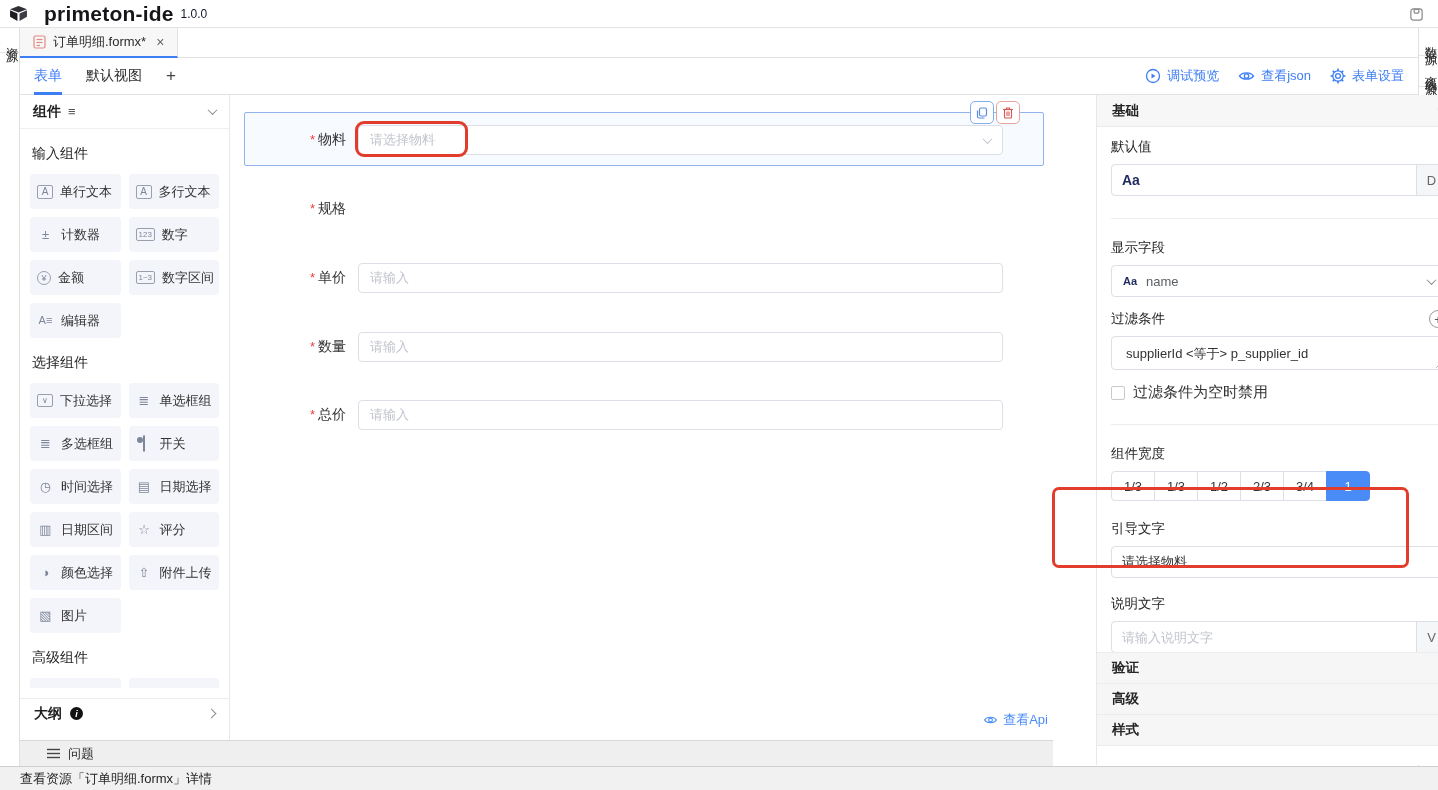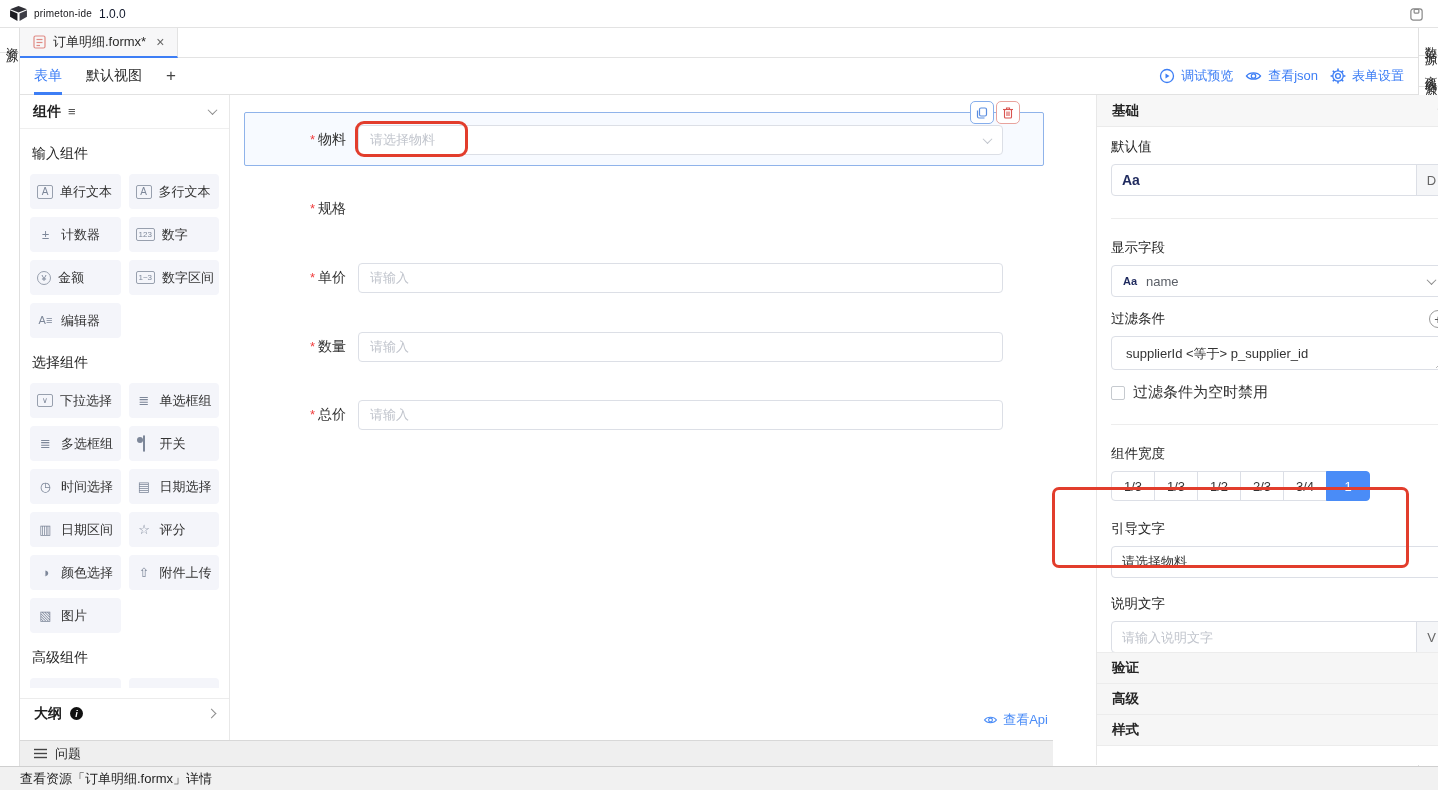--- a/index.html
+++ b/index.html
@@ -3,21 +3,21 @@
 <meta charset="utf-8">
 <style>
   * { margin:0; padding:0; box-sizing:border-box; }
   html,body { background:#dedede; }
   .app{ position:relative; width:1438px; height:790px; background:#fff; overflow:hidden;
         font-family:"Liberation Sans","DejaVu Sans",sans-serif; color:#333; font-size:13px;}
 
   
   .topbar{position:absolute;left:0;top:0;width:1438px;height:28px;background:#fff;
           border-bottom:1px solid #e3e3e3;display:flex;align-items:center;padding-left:9px;}
-  .app-title{font-weight:normal;font-size:10px;color:#16161a;margin-left:6px;letter-spacing:.2px;}
+  .app-title{font-weight:bold;font-size:21px;color:#16161a;margin-left:16px;letter-spacing:.2px;}
   .app-version{font-size:12px;color:#0f172a;margin-left:7px;}
   .save-btn{position:absolute;right:13px;top:5px;width:18px;height:18px;display:flex;align-items:center;justify-content:center;}
 
   
   .rail{position:absolute;top:28px;width:20px;background:#fff;}
   .rail.left{left:0;height:738px;border-right:1px solid #e0e0e0;}
   .rail.right{right:0;height:738px;border-left:1px solid #e0e0e0;}
   .rail-item{writing-mode:vertical-rl;text-orientation:upright;letter-spacing:3px;font-size:12.5px;
              color:#2b2b2b;padding:9px 0;margin:0 auto;display:block;text-align:center;width:20px;
              border-bottom:1px solid #e4e4e4;cursor:pointer;}
@@ -28,21 +28,21 @@
             border-right:1px solid #e3e3e3;border-bottom:2px solid #3d7ef5;font-size:13px;color:#2b2b2b;cursor:pointer;}
   .file-tab .close{color:#666;font-size:14px;margin-left:3px;cursor:pointer;}
 
   
   .toolbar{position:absolute;left:20px;top:58px;width:1398px;height:37px;background:#fff;
            border-bottom:1px solid #e2e2e2;display:flex;align-items:center;padding:0 14px;}
   .view-tab{position:relative;height:37px;display:flex;align-items:center;font-size:14px;color:#2b2b2b;margin-right:24px;cursor:pointer;}
   .view-tab.active{color:#3d7ef5;}
   .view-tab.active::after{content:"";position:absolute;left:0;right:0;bottom:0;height:3px;background:#3d7ef5;}
   .view-tab-add{font-size:17px;color:#444;cursor:pointer;}
-  .toolbar-right{margin-left:auto;display:flex;align-items:center;gap:12px;}
+  .toolbar-right{margin-left:auto;display:flex;align-items:center;gap:19px;}
   .tb-action{display:flex;align-items:center;gap:6px;color:#3d7ef5;font-size:13px;cursor:pointer;}
 
   
   .sidebar{position:absolute;left:20px;top:95px;width:210px;height:645px;background:#fff;border-right:1px solid #e8e8e8;}
   .side-header{height:34px;display:flex;align-items:center;padding:0 13px;border-bottom:1px solid #efefef;}
   .side-header .t{font-size:14px;font-weight:bold;color:#1f1f1f;}
   .side-header .eq{color:#555;font-size:13px;margin-left:7px;}
   .side-scroll{padding:6px 10px 0 10px;height:575px;overflow:hidden;}
   .sec-title{font-size:14px;color:#1f1f1f;margin:10px 2px 11px 2px;}
   .comp-grid{display:grid;grid-template-columns:1fr 1fr;gap:8px;}
@@ -117,21 +117,21 @@
   .seg-btn:first-child{margin-left:0;border-radius:4px 0 0 4px;}
   .seg-btn:last-child{border-radius:0 4px 4px 0;}
   .seg-btn.sel{background:#4a8cf7;border-color:#4a8cf7;color:#fff;}
   .collapse-stack{position:absolute;left:0;top:557px;width:364px;border-top:1px solid #ececec;}
   .collapse-row{height:31px;background:#f6f6f6;border-bottom:1px solid #ececec;display:flex;align-items:center;
                 padding:0 15px;font-size:13.5px;font-weight:bold;color:#262626;cursor:pointer;}
   .scroll-thumb{position:absolute;right:2px;top:200px;width:4px;height:50px;border-radius:2px;background:#c9c9c9;cursor:pointer;}
 
   
   .problems{position:absolute;left:20px;top:740px;width:1033px;height:26px;background:#efefef;
-            border-top:1px solid #d8d8d8;display:flex;align-items:center;gap:8px;padding:0 14px;cursor:pointer;}
+            border-top:1px solid #d8d8d8;display:flex;align-items:center;gap:8px;padding:0 27px;cursor:pointer;}
   .problems .t{font-size:13px;color:#2b2b2b;}
   .statusbar{position:absolute;left:0;top:766px;width:1438px;height:24px;background:#f1f1f1;
              border-top:1px solid #cfcfcf;display:flex;align-items:center;padding-left:20px;font-size:13px;color:#1f1f1f;}
 
   
   .annot{position:absolute;border:3px solid #e23d2c;pointer-events:none;z-index:50;}
   .annot1{left:355px;top:121px;width:113px;height:36px;border-radius:9px;}
   .annot2{left:1052px;top:487px;width:357px;height:81px;border-radius:7px;}
 
   svg{display:block;}

